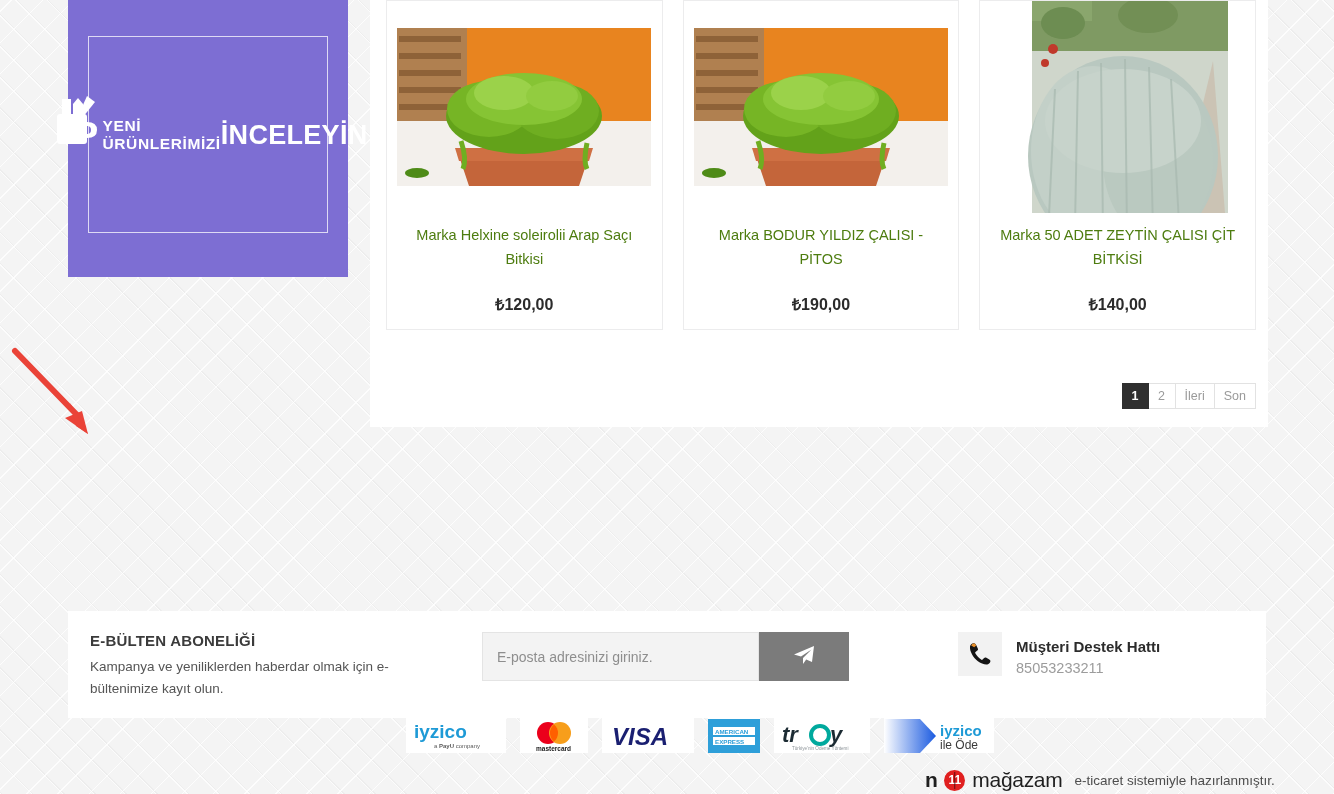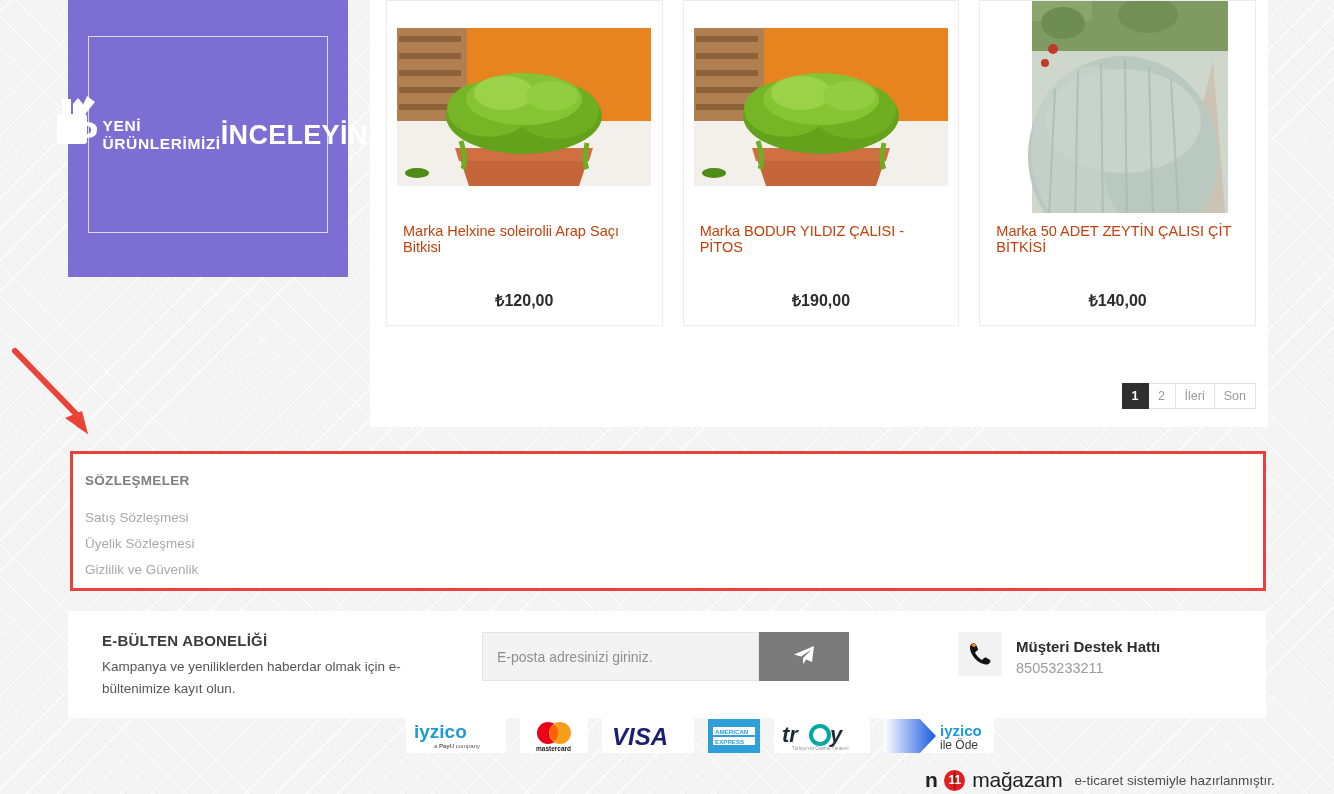--- a/index.html
+++ b/index.html
@@ -46,23 +46,23 @@
   }
   .product-thumb {
     width: 100%;
     height: 212px;
     display: flex; align-items: center; justify-content: center;
     overflow: hidden;
   }
   .product-thumb svg { display: block; }
   .product-name {
     font-size: 14.5px;
-    color: #c2410c;
-    text-align: left;
-    line-height: 16px;
+    color: #4d7c0f;
+    text-align: center;
+    line-height: 24px;
     padding: 10px 16px 0 16px;
     min-height: 54px;
   }
   .product-price {
     font-size: 16px;
     font-weight: bold;
     color: #2b2b2b;
     margin-top: 22px;
   }
 
@@ -163,21 +163,20 @@
   .footer-panel {
     position: absolute;
     left: 68px; top: 611px;
     width: 1198px; height: 107px;
     background: #ffffff;
   }
   .newsletter {
     position: absolute;
     left: 22px; top: 21px;
     width: 330px;
-    margin-left: 12px;
   }
   .newsletter-title {
     font-size: 15px;
     font-weight: bold;
     color: #3b3b3b;
     letter-spacing: 0.2px;
     margin-bottom: 7px;
   }
   .newsletter-desc {
     font-size: 13.5px;
@@ -429,28 +428,20 @@
   </div>
 
   <div class="arrow-annotation">
     <svg width="100" height="100" viewBox="0 0 100 100">
       <line x1="9" y1="9" x2="73" y2="75" stroke="#ea4338" stroke-width="6" stroke-linecap="round"></line>
       <path d="M82 92 L59 76 L76 69 Z" fill="#ea4338"></path>
       <path d="M82 92 L64 61 L70 84 Z" fill="#ea4338"></path>
     </svg>
   </div>
 
-  <div class="contracts-wrap">
-    <div class="contracts-title">SÖZLEŞMELER</div>
-    <div class="contracts-links">
-      <a class="contract-link">Satış Sözleşmesi</a>
-      <a class="contract-link">Üyelik Sözleşmesi</a>
-      <a class="contract-link">Gizlilik ve Güvenlik</a>
-    </div>
-  </div>
 
   <div class="footer-panel">
 
     <div class="newsletter">
       <div class="newsletter-title">E-BÜLTEN ABONELİĞİ</div>
       <div class="newsletter-desc">Kampanya ve yeniliklerden haberdar olmak için e-bültenimize kayıt olun.</div>
     </div>
 
     <div class="subscribe-form">
       <input class="email-input" type="text" placeholder="E-posta adresinizi giriniz." style="">

